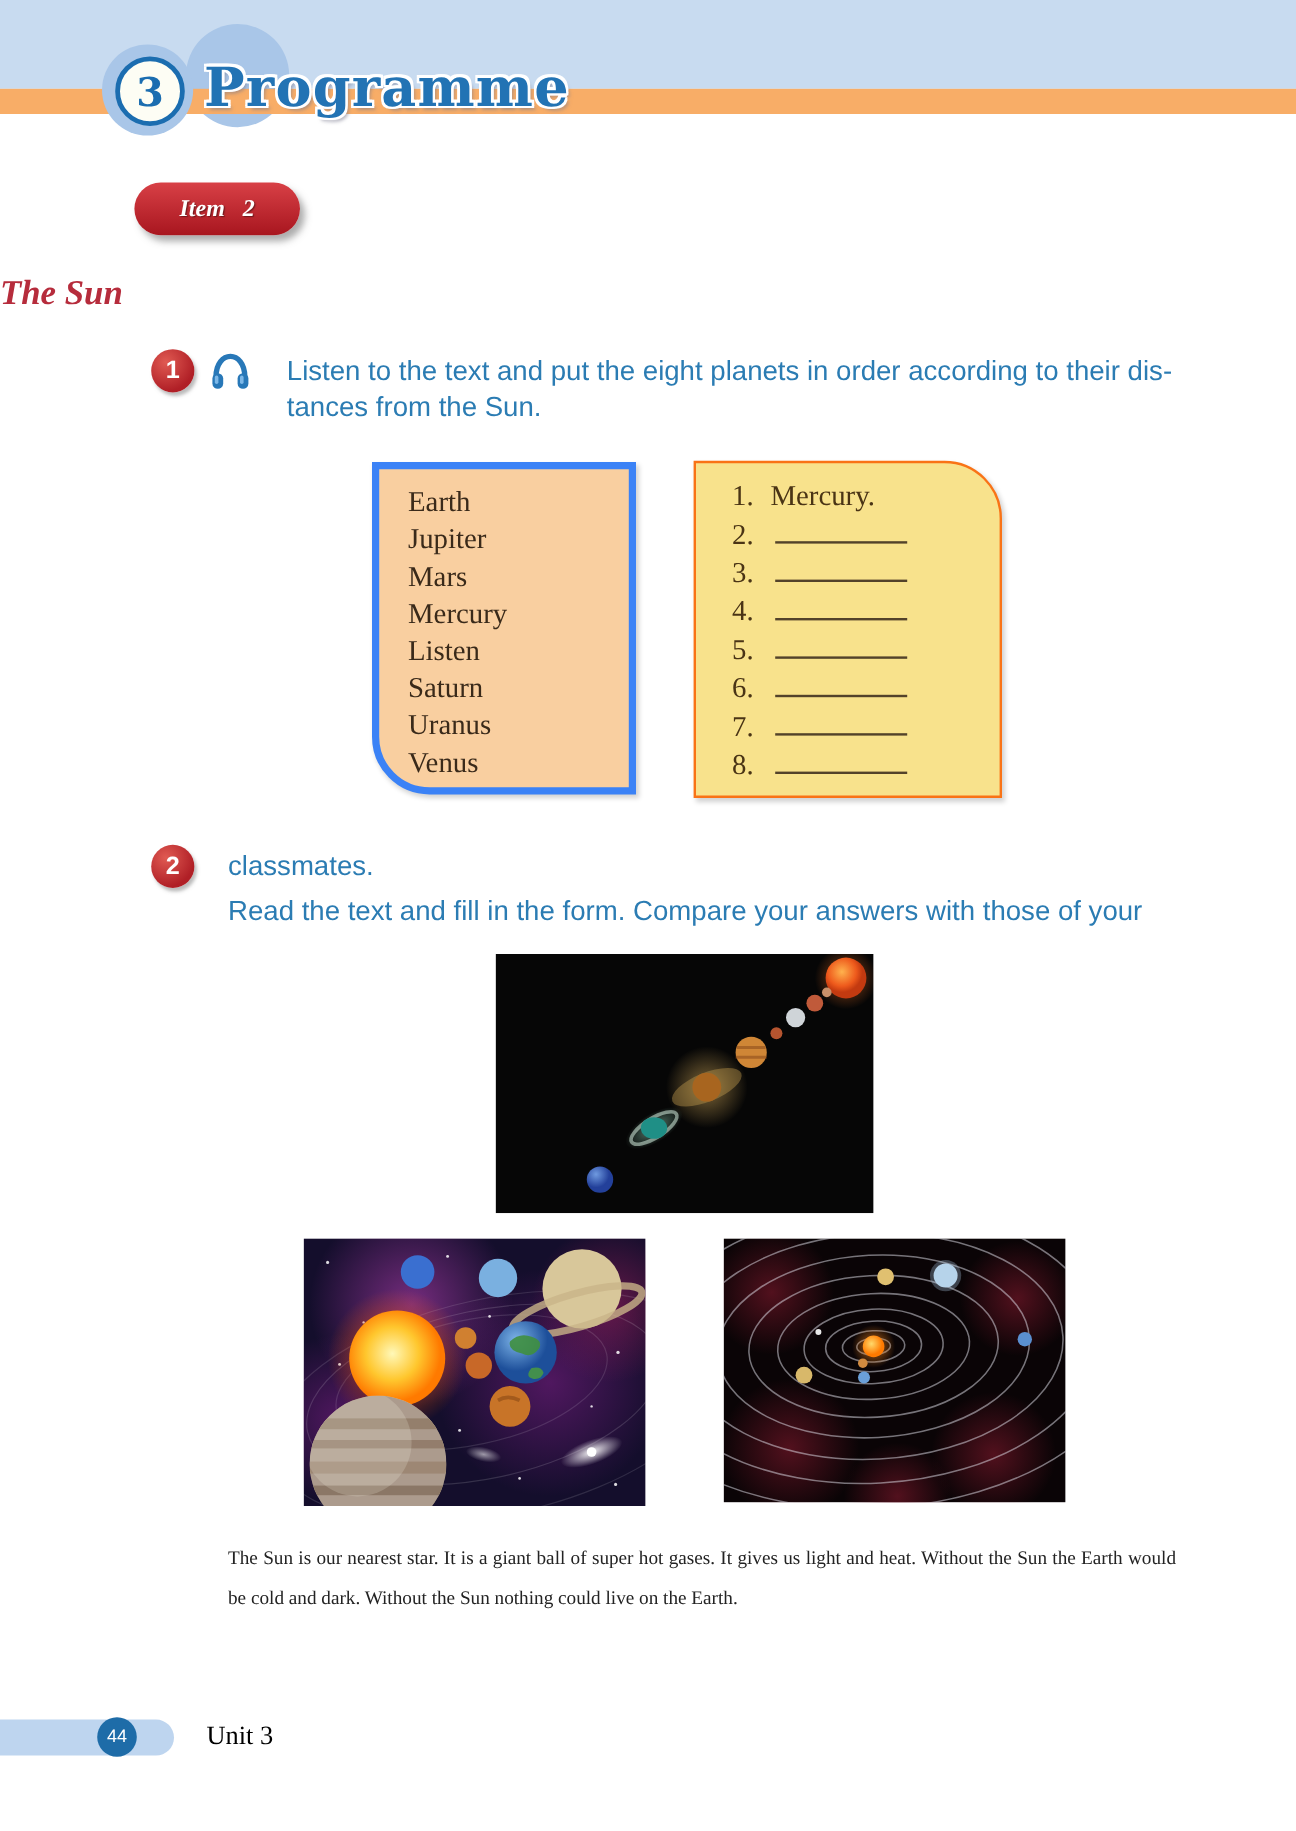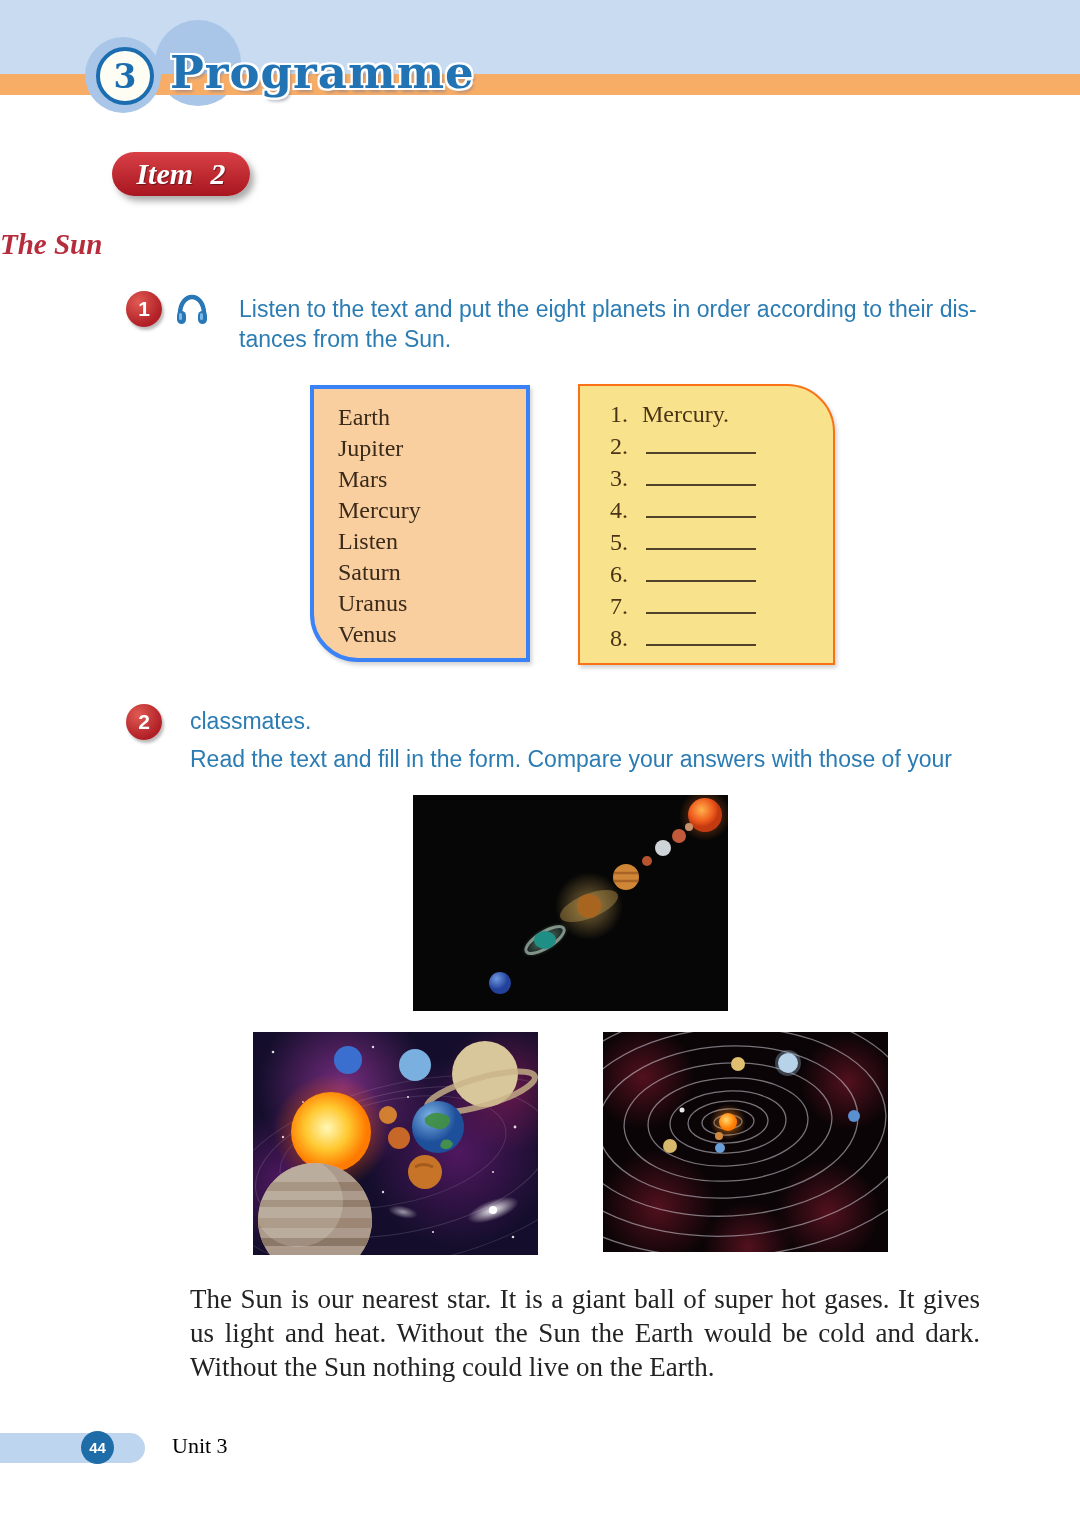--- a/index.html
+++ b/index.html
@@ -25,21 +25,21 @@
     letter-spacing:1px;
     text-shadow:-2px -2px 0 #fff,2px -2px 0 #fff,-2px 2px 0 #fff,2px 2px 0 #fff,
                  0 -2px 0 #fff,0 2px 0 #fff,-2px 0 0 #fff,2px 0 0 #fff,3px 4px 3px rgba(120,120,140,.55);
   }
   
   .item-badge{
     position:absolute;left:112px;top:152px;width:138px;height:44px;border-radius:22px;
     background:linear-gradient(#d84046,#a8161f);
     box-shadow:4px 5px 6px rgba(90,90,90,.5);
     display:flex;align-items:center;justify-content:center;
-    font-style:italic;font-weight:bold;font-size:30px;color:#fff;word-spacing:10px;
+    font-style:italic;font-weight:bold;font-size:20px;color:#fff;word-spacing:10px;
     text-shadow:1px 1px 1px rgba(0,0,0,.4);
   }
   
   .section-title{
     position:absolute;left:0;top:228px;width:1080px;
     font-weight:bold;font-style:italic;font-size:29px;color:#b62c3c;
   }
   
   .task-num{
     position:absolute;width:36px;height:36px;border-radius:50%;
@@ -53,21 +53,21 @@
   .hp-icon{position:absolute;left:174px;top:292px;width:36px;height:36px;}
   .task-text{
     position:absolute;font-family:"Liberation Sans",sans-serif;font-size:23px;color:#2b7cb3;
     white-space:nowrap;
   }
   #task1-text{left:239px;top:294px;line-height:30px;}
   #task2-text{left:190px;top:702px;line-height:38px;}
   
   .planet-box{
     position:absolute;left:310px;top:385px;width:220px;height:277px;box-sizing:border-box;
-    background:#f9cfa0;border:4px solid #3b82f6;border-radius:0 0 0 48px;
+    background:#f9cfa0;border:6px solid #3b82f6;border-radius:0 0 0 48px;
     box-shadow:2px 3px 4px rgba(0,0,0,.18);
     padding:13px 0 0 24px;font-size:24px;color:#3a2a1a;
   }
   .planet-box .row{line-height:31px;}
   .answer-box{
     position:absolute;left:578px;top:384px;width:257px;height:281px;box-sizing:border-box;
     background:#f8e28c;border:2px solid #f97316;border-radius:0 48px 0 0;
     box-shadow:2px 3px 4px rgba(0,0,0,.18);
     padding:12px 0 0 30px;font-size:24px;color:#4a3415;
   }
@@ -75,28 +75,28 @@
   .ans-num{display:inline-block;min-width:32px;}
   .blank{display:inline-block;width:110px;height:20px;border-bottom:2px solid #53422a;margin-left:4px;}
   
   .photo{position:absolute;display:block;}
   #photo1{left:413px;top:795px;}
   #photo2{left:253px;top:1032px;}
   #photo3{left:603px;top:1032px;}
   
   .reading{
     position:absolute;left:190px;top:1282px;width:790px;
-    font-size:27px;line-height:34px;color:#232323;text-align:justify;
+    font-size:16px;line-height:34px;color:#232323;text-align:justify;
   }
   
   .footer-pill{position:absolute;left:0;top:1433px;width:145px;height:30px;background:#bed5ef;border-radius:0 15px 15px 0;}
   .page-num{
     position:absolute;left:81px;top:1431px;width:33px;height:33px;border-radius:50%;background:#1e6ca8;
     display:flex;align-items:center;justify-content:center;
-    font-family:"Liberation Sans",sans-serif;font-weight:bold;font-size:15px;color:#fff;
+    font-family:"Liberation Sans",sans-serif;font-weight:normal;font-size:15px;color:#fff;
   }
   .unit-label{position:absolute;left:172px;top:1433px;font-size:22px;color:#000000;}
 </style>
 </head>
 <body>
 
 <div id="page">
 
   <div class="band-blue"></div>
   <div class="deco-circle"></div>

